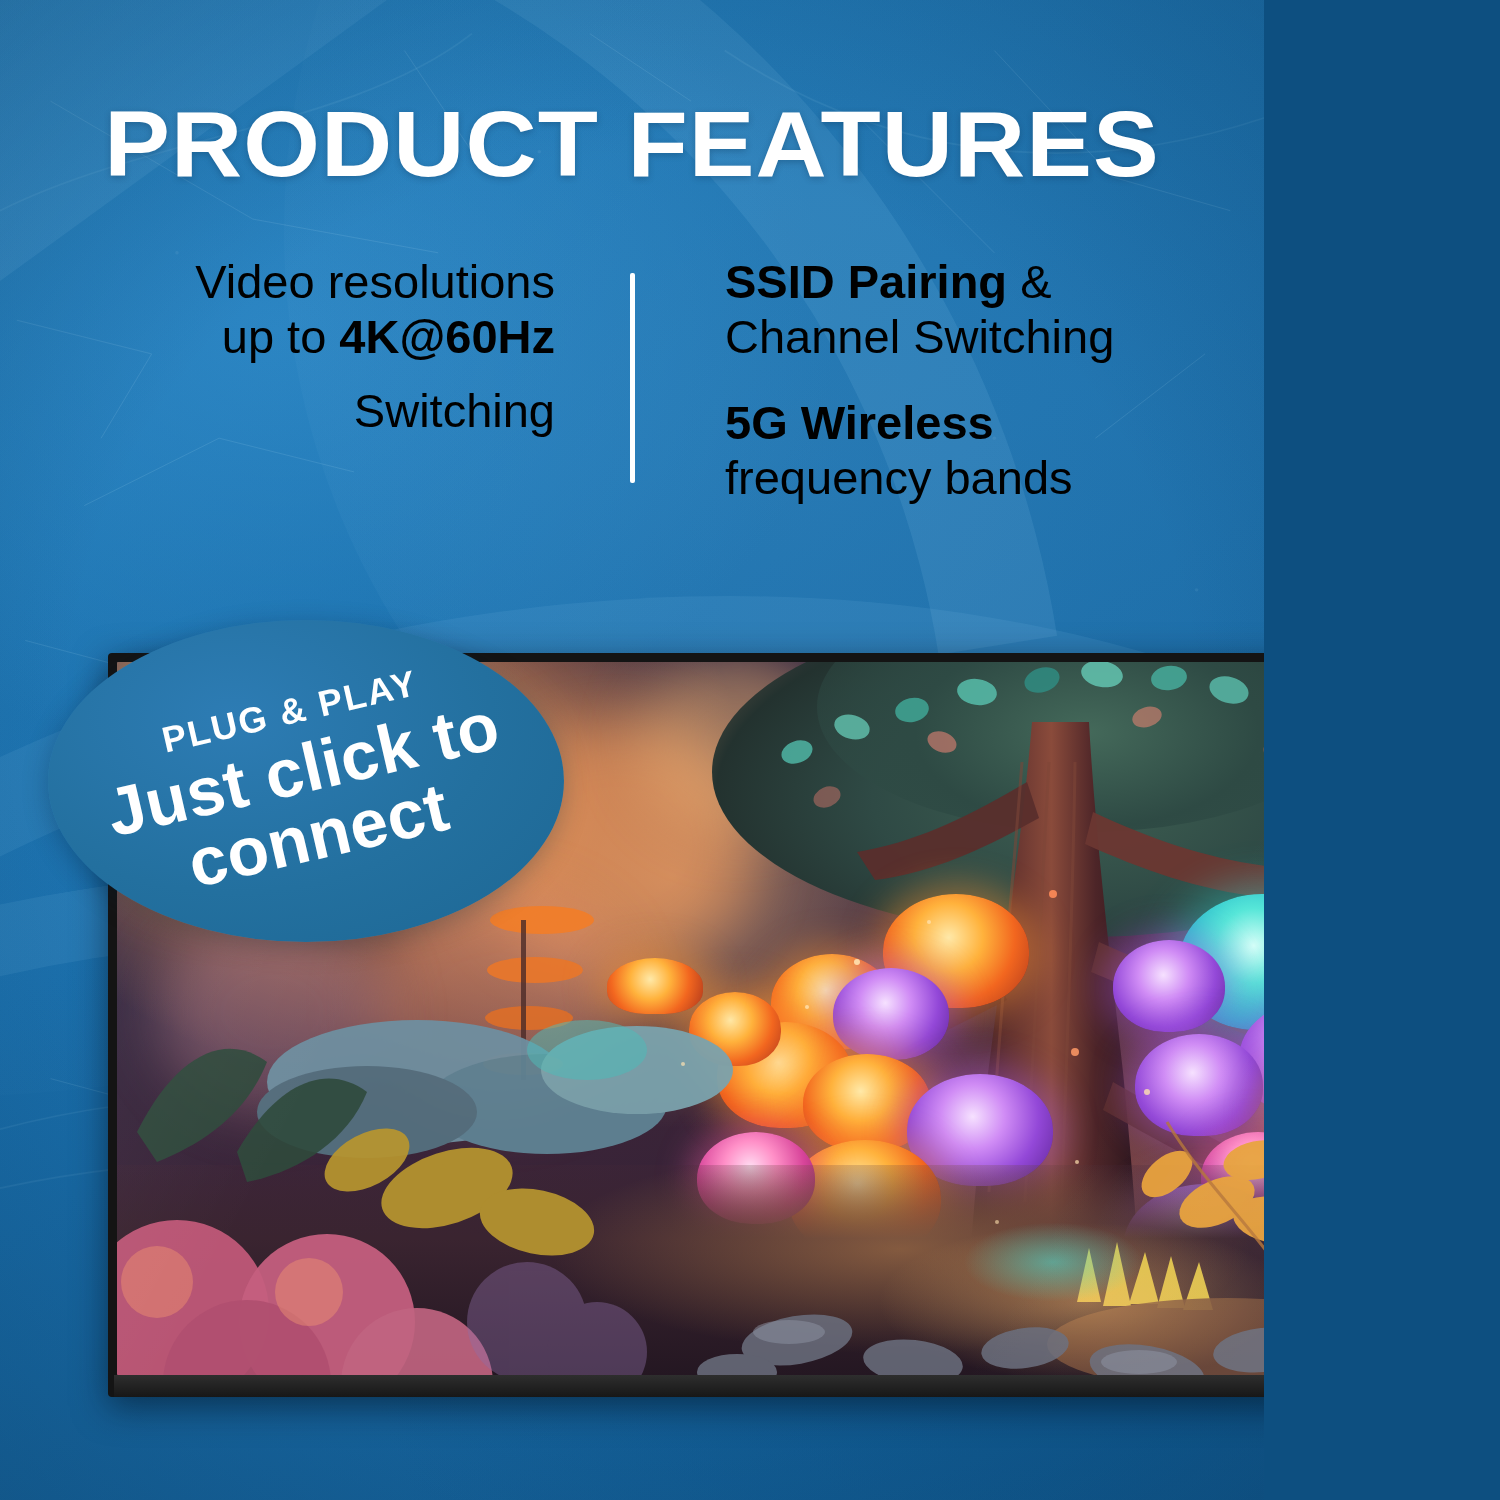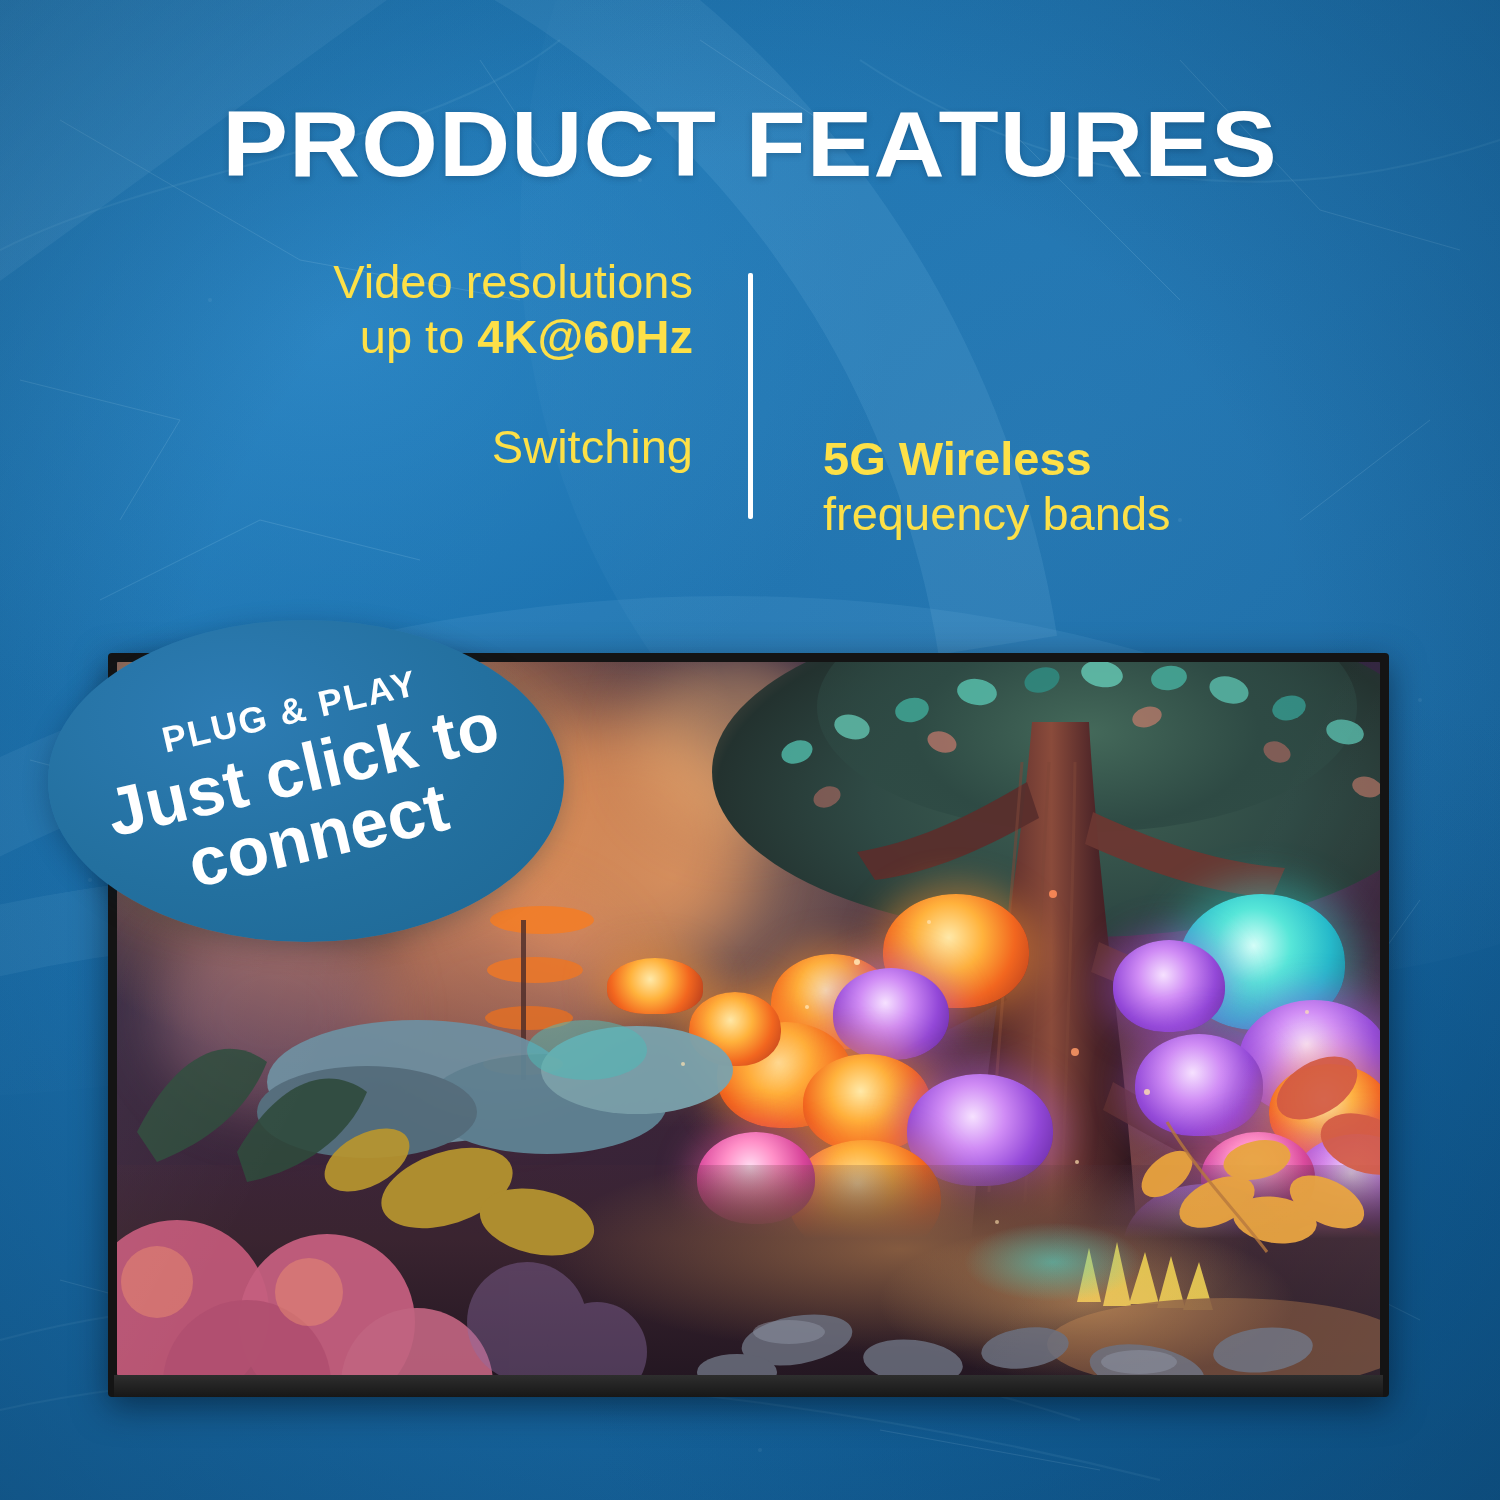--- a/index.html
+++ b/index.html
@@ -1,19 +1,19 @@
 <!DOCTYPE html>
 <html><head>
 <meta charset="utf-8">
 <style>
   html,body{margin:0;padding:0;background:#0d4f80;}
   *{box-sizing:border-box;}
   .stage{
     position:relative;
-    width:1500px;height:1500px;
+    width:1264px;height:1500px;
     overflow:hidden;
     font-family:"Liberation Sans", sans-serif;
     background:#1b72b0;
   }
 
   
   .bg-base{
     position:absolute;inset:0;
     background:
       radial-gradient(ellipse 900px 700px at 22% 22%, #2a84c2 0%, rgba(42,132,194,0) 62%),
@@ -83,21 +83,22 @@
 
   
   .features{
     position:absolute;
     left:48px;right:48px;top:255px;
     display:grid;
     grid-template-columns:1fr 2px 1fr;
     grid-template-rows:auto auto;
     column-gap:0;
     row-gap:56px;
-    color:#fde047;
+    color:#000000;
+    gap:20px;
   }
   .feat{font-size:47px;line-height:1.16;}
   .feat b{font-weight:bold;}
   .feat .ln{display:block;white-space:nowrap;}
   .col-left{padding-right:56px;text-align:right;}
   .col-right{padding-left:72px;text-align:left;}
   .f1{grid-column:1;grid-row:1;}
   .f2{grid-column:3;grid-row:1;}
   .f3{grid-column:1;grid-row:2;}
   .f4{grid-column:3;grid-row:2;margin-top:12px;}
@@ -249,20 +250,26 @@
 
     <div class="feat col-left f1">
       <span class="ln">Video resolutions</span>
       <span class="ln">
         <span>up to </span><b>4K@60Hz</b>
       </span>
     </div>
 
     <div class="divider"></div>
 
+    <div class="feat col-right f2">
+      <span class="ln">
+        <b>SSID Pairing</b><span> &amp;</span>
+      </span>
+      <span class="ln">Channel Switching</span>
+    </div>
 
     <div class="feat col-left f3">
       <span class="ln">Switching</span>
     </div>
 
     <div class="feat col-right f4">
       <span class="ln"><b>5G Wireless</b></span>
       <span class="ln">frequency bands</span>
     </div>
   </div>

